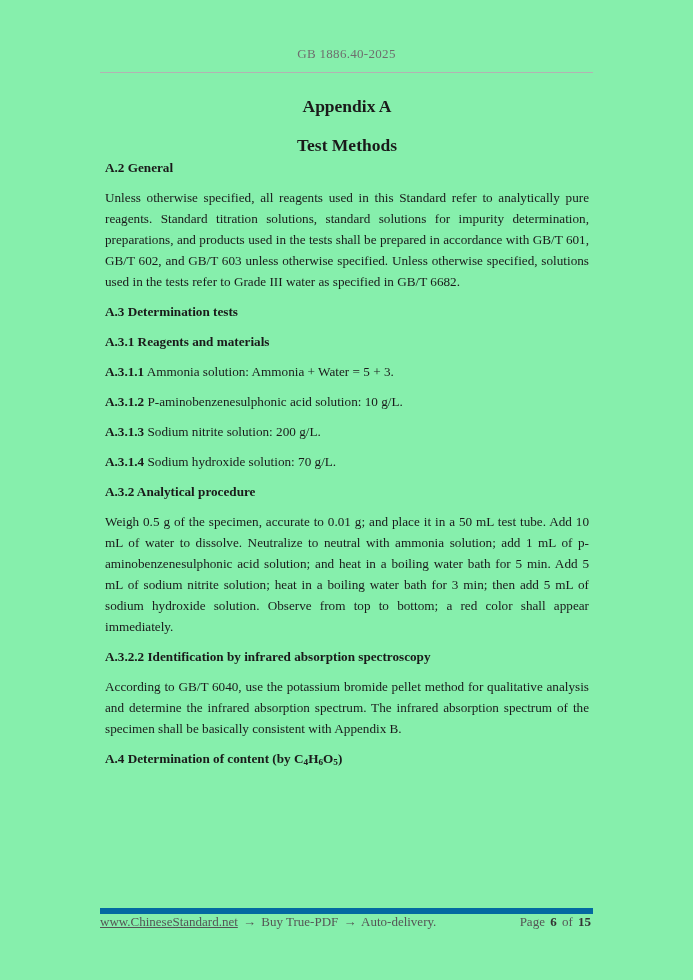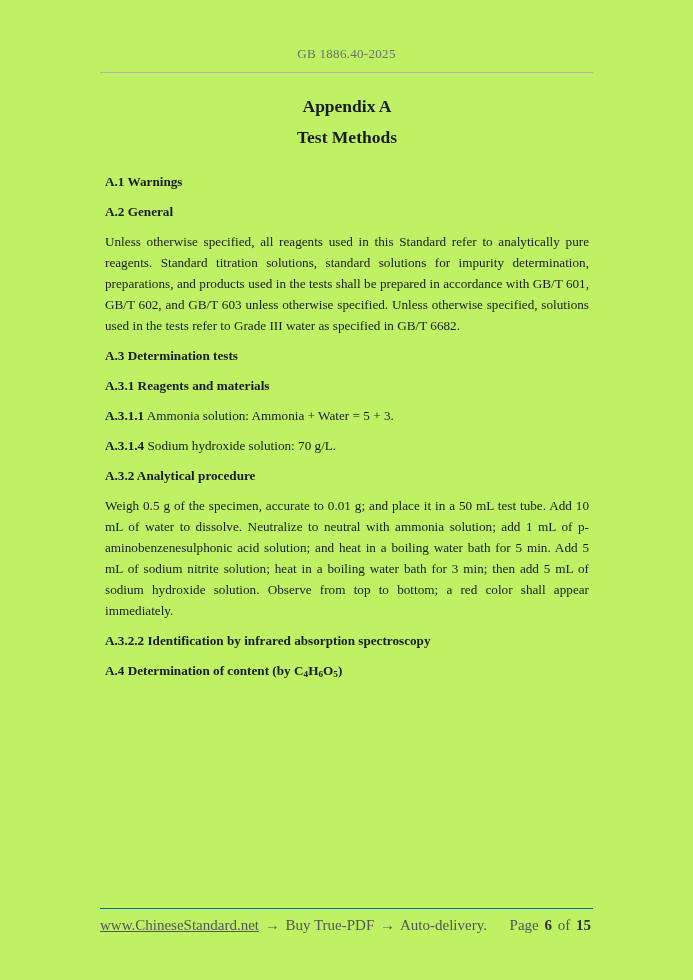--- a/index.html
+++ b/index.html
@@ -5,21 +5,21 @@
   * { margin: 0; padding: 0; box-sizing: border-box; }
   html, body { background: #ffffff; }
   body {
     font-family: "Liberation Serif", "DejaVu Serif", serif;
     color: #1a1a1a;
   }
   .page {
     position: relative;
     width: 693px;
     height: 980px;
-    background: #bef264;
+    background: #86efac;
     overflow: hidden;
     margin: 0 auto;
   }
   .doc-header {
     margin: 46px 100px 0 100px;
     text-align: center;
     padding-bottom: 10px;
     border-bottom: 1px solid #b3b3b3;
     font-size: 13px;
     color: #6e6e6e;
@@ -30,21 +30,21 @@
     font-size: 13.2px;
     line-height: 21px;
   }
   .title {
     text-align: center;
     font-weight: bold;
     font-size: 17.5px;
     line-height: 23px;
     margin-top: 22px;
   }
-  .subtitle { margin-top: 8px; }
+  .subtitle { margin-top: 16px; }
   .h {
     font-weight: bold;
     font-size: 13.2px;
     line-height: 21px;
     margin: 0 0 9px 0;
   }
   .h.first { margin-top: 22px; }
   .p {
     text-align: justify;
     margin: 0 0 9px 0;
@@ -53,26 +53,25 @@
   .b { font-weight: bold; }
   .sub {
     font-size: 70%;
     vertical-align: -0.25em;
   }
   .doc-footer {
     position: absolute;
     left: 100px;
     right: 100px;
     top: 908px;
-    border-top: 1px solid #0369a1;
-    padding-top: 8px;
+    border-top: 6px solid #0369a1;
     display: flex;
     justify-content: space-between;
     align-items: baseline;
-    font-size: 15px;
+    font-size: 13px;
     color: #555555;
   }
   .footer-left { white-space: nowrap; }
   .footer-link {
     color: #555555;
     text-decoration: underline;
     cursor: pointer;
   }
   .arrow { padding: 0 2px; color: #555555; }
   .footer-right { white-space: nowrap; color: #555555; }
@@ -84,35 +83,37 @@
 <div class="page">
 
   <div class="doc-header">
     <span>GB 1886.40-2025</span>
   </div>
 
   <div class="content">
     <div class="title">Appendix A</div>
     <div class="title subtitle">Test Methods</div>
 
-    <div class="h first">A.1 Warnings</div>
 
     <div class="h">A.2 General</div>
     <p class="p">Unless otherwise specified, all reagents used in this Standard refer to analytically pure reagents. Standard titration solutions, standard solutions for impurity determination, preparations, and products used in the tests shall be prepared in accordance with GB/T 601, GB/T 602, and GB/T 603 unless otherwise specified. Unless otherwise specified, solutions used in the tests refer to Grade III water as specified in GB/T 6682.</p>
 
     <div class="h">A.3 Determination tests</div>
     <div class="h">A.3.1 Reagents and materials</div>
 
     <p class="p item"><span class="b">A.3.1.1</span> <span>Ammonia solution: Ammonia + Water = 5 + 3.</span></p>
+    <p class="p item"><span class="b">A.3.1.2</span> <span>P-aminobenzenesulphonic acid solution: 10 g/L.</span></p>
+    <p class="p item"><span class="b">A.3.1.3</span> <span>Sodium nitrite solution: 200 g/L.</span></p>
     <p class="p item"><span class="b">A.3.1.4</span> <span>Sodium hydroxide solution: 70 g/L.</span></p>
 
     <div class="h">A.3.2 Analytical procedure</div>
     <p class="p">Weigh 0.5 g of the specimen, accurate to 0.01 g; and place it in a 50 mL test tube. Add 10 mL of water to dissolve. Neutralize to neutral with ammonia solution; add 1 mL of p-aminobenzenesulphonic acid solution; and heat in a boiling water bath for 5 min. Add 5 mL of sodium nitrite solution; heat in a boiling water bath for 3 min; then add 5 mL of sodium hydroxide solution. Observe from top to bottom; a red color shall appear immediately.</p>
 
     <div class="h">A.3.2.2 Identification by infrared absorption spectroscopy</div>
+    <p class="p">According to GB/T 6040, use the potassium bromide pellet method for qualitative analysis and determine the infrared absorption spectrum. The infrared absorption spectrum of the specimen shall be basically consistent with Appendix B.</p>
 
     <div class="h"><span>A.4 Determination of content (by C</span><span class="sub">4</span><span>H</span><span class="sub">6</span><span>O</span><span class="sub">5</span><span>)</span></div>
   </div>
 
   <div class="doc-footer">
     <div class="footer-left">
       <a class="footer-link">www.ChineseStandard.net</a>
       <span class="arrow">→</span>
       <span>Buy True-PDF</span>
       <span class="arrow">→</span>

